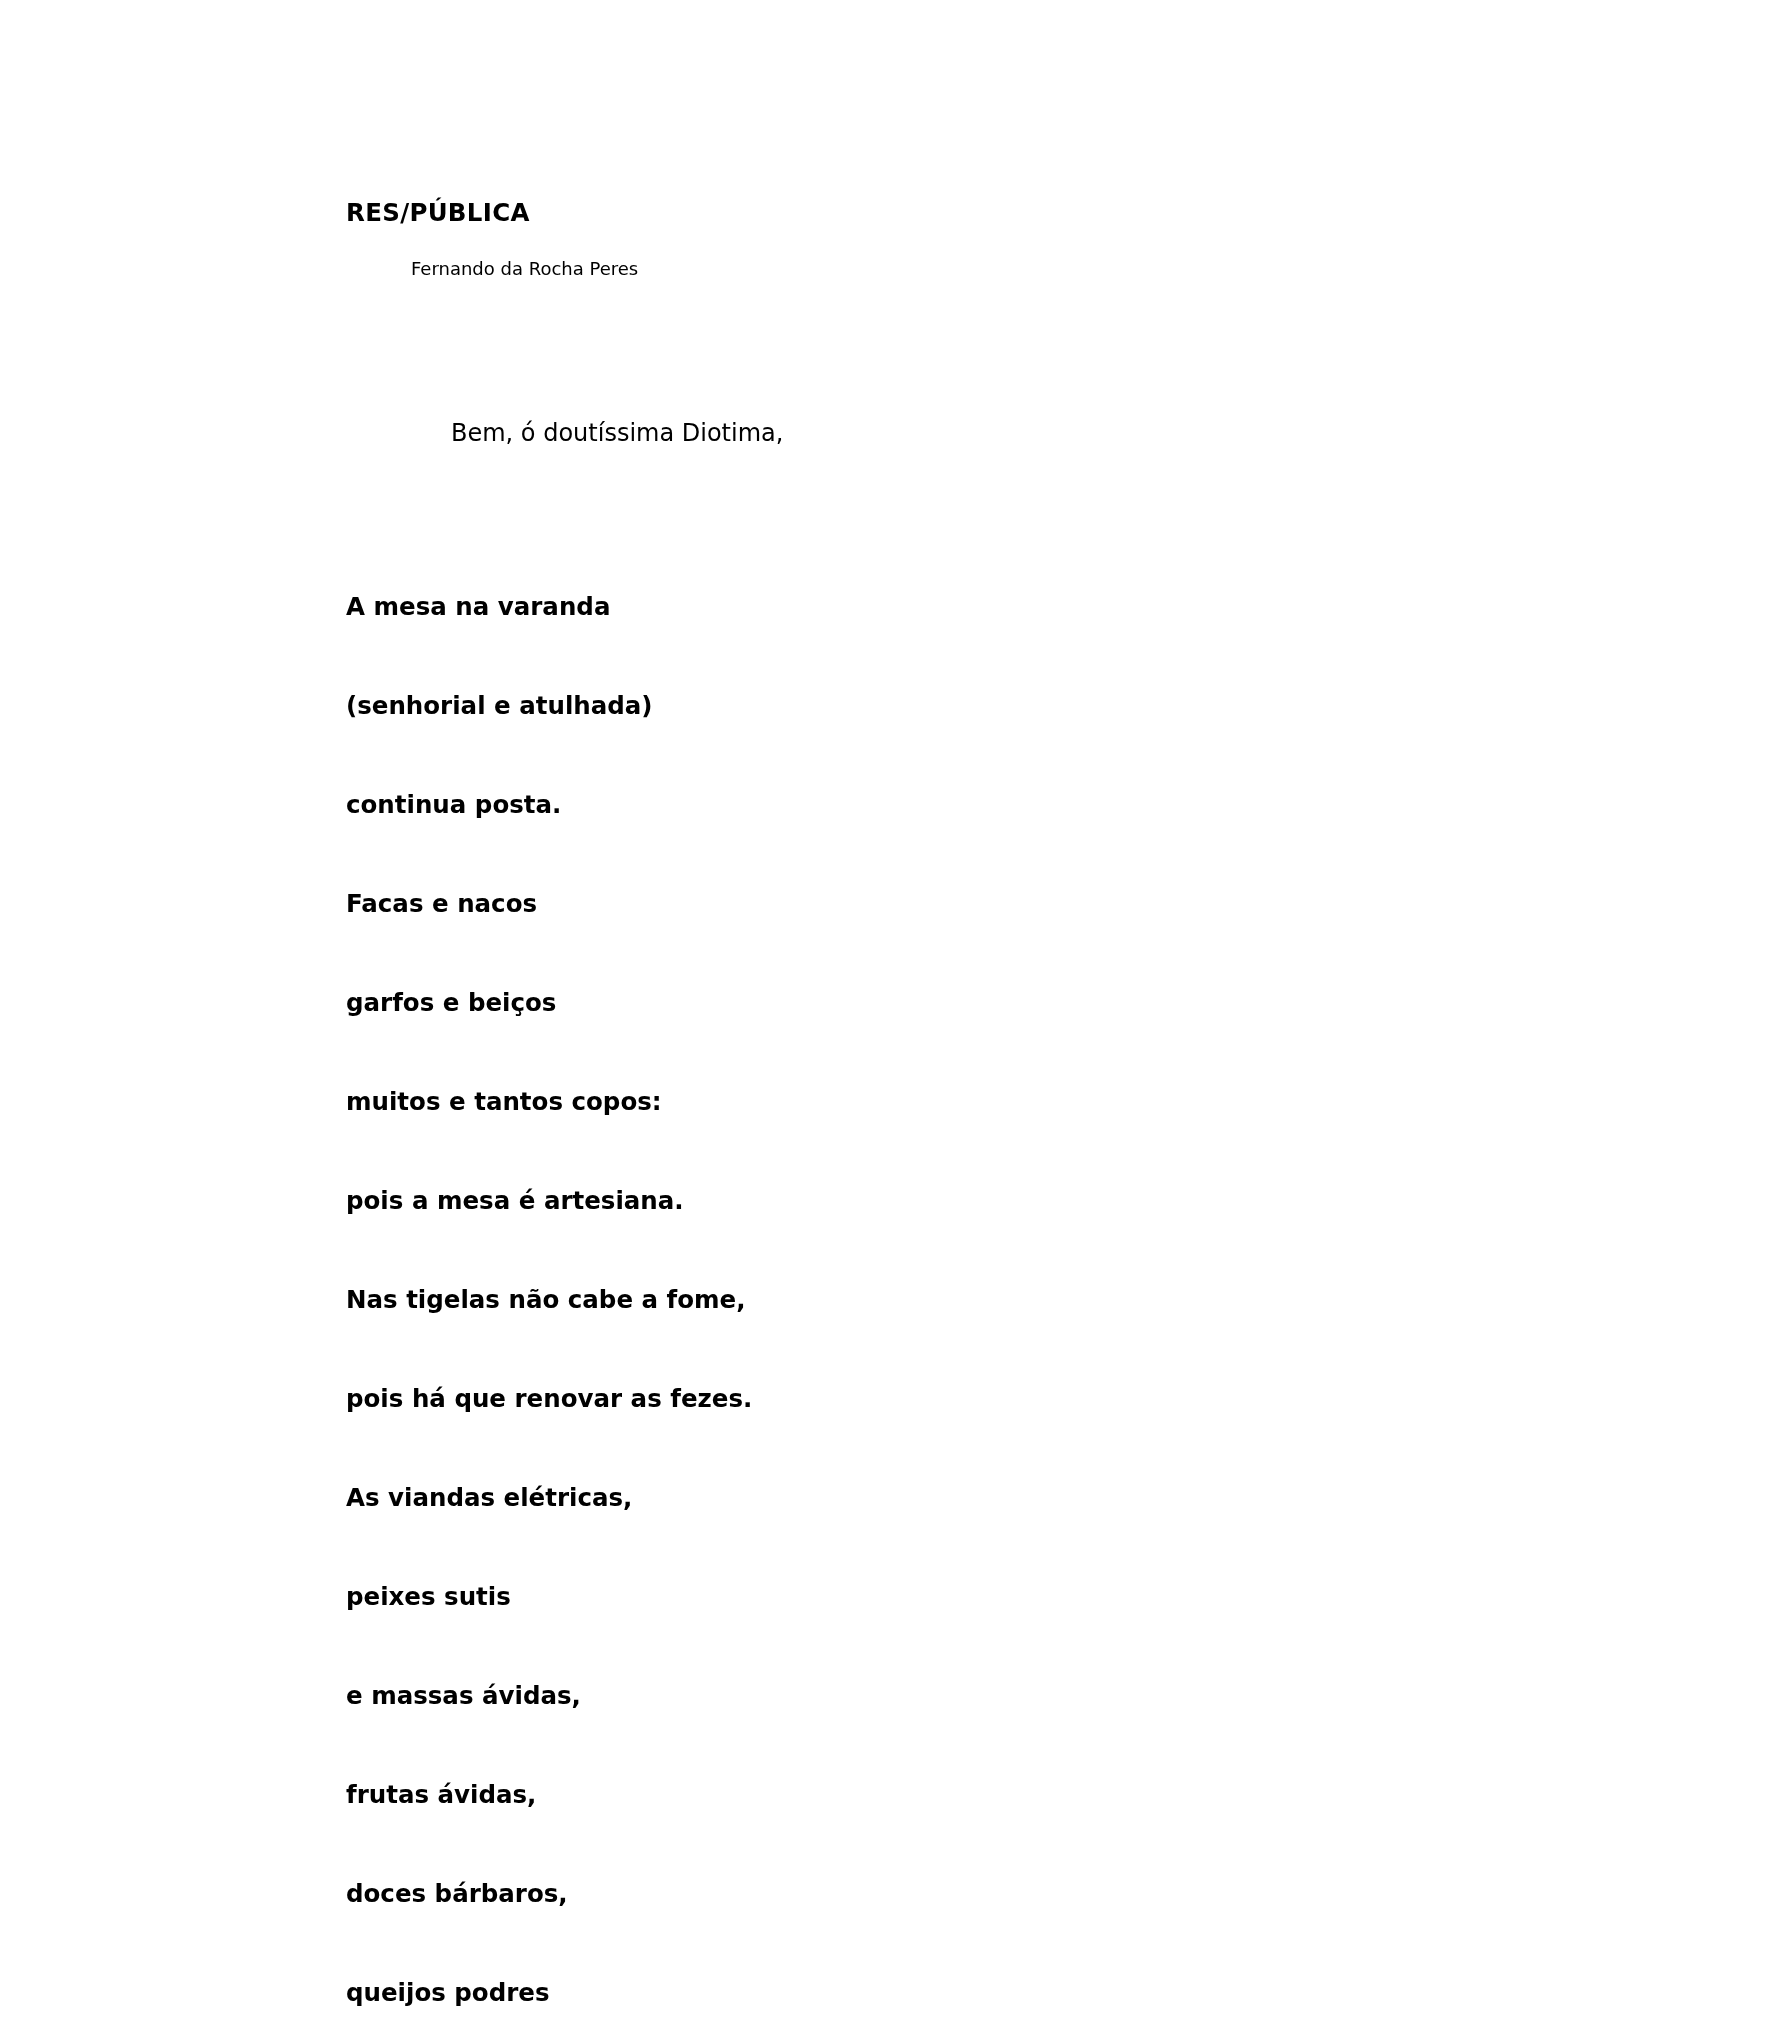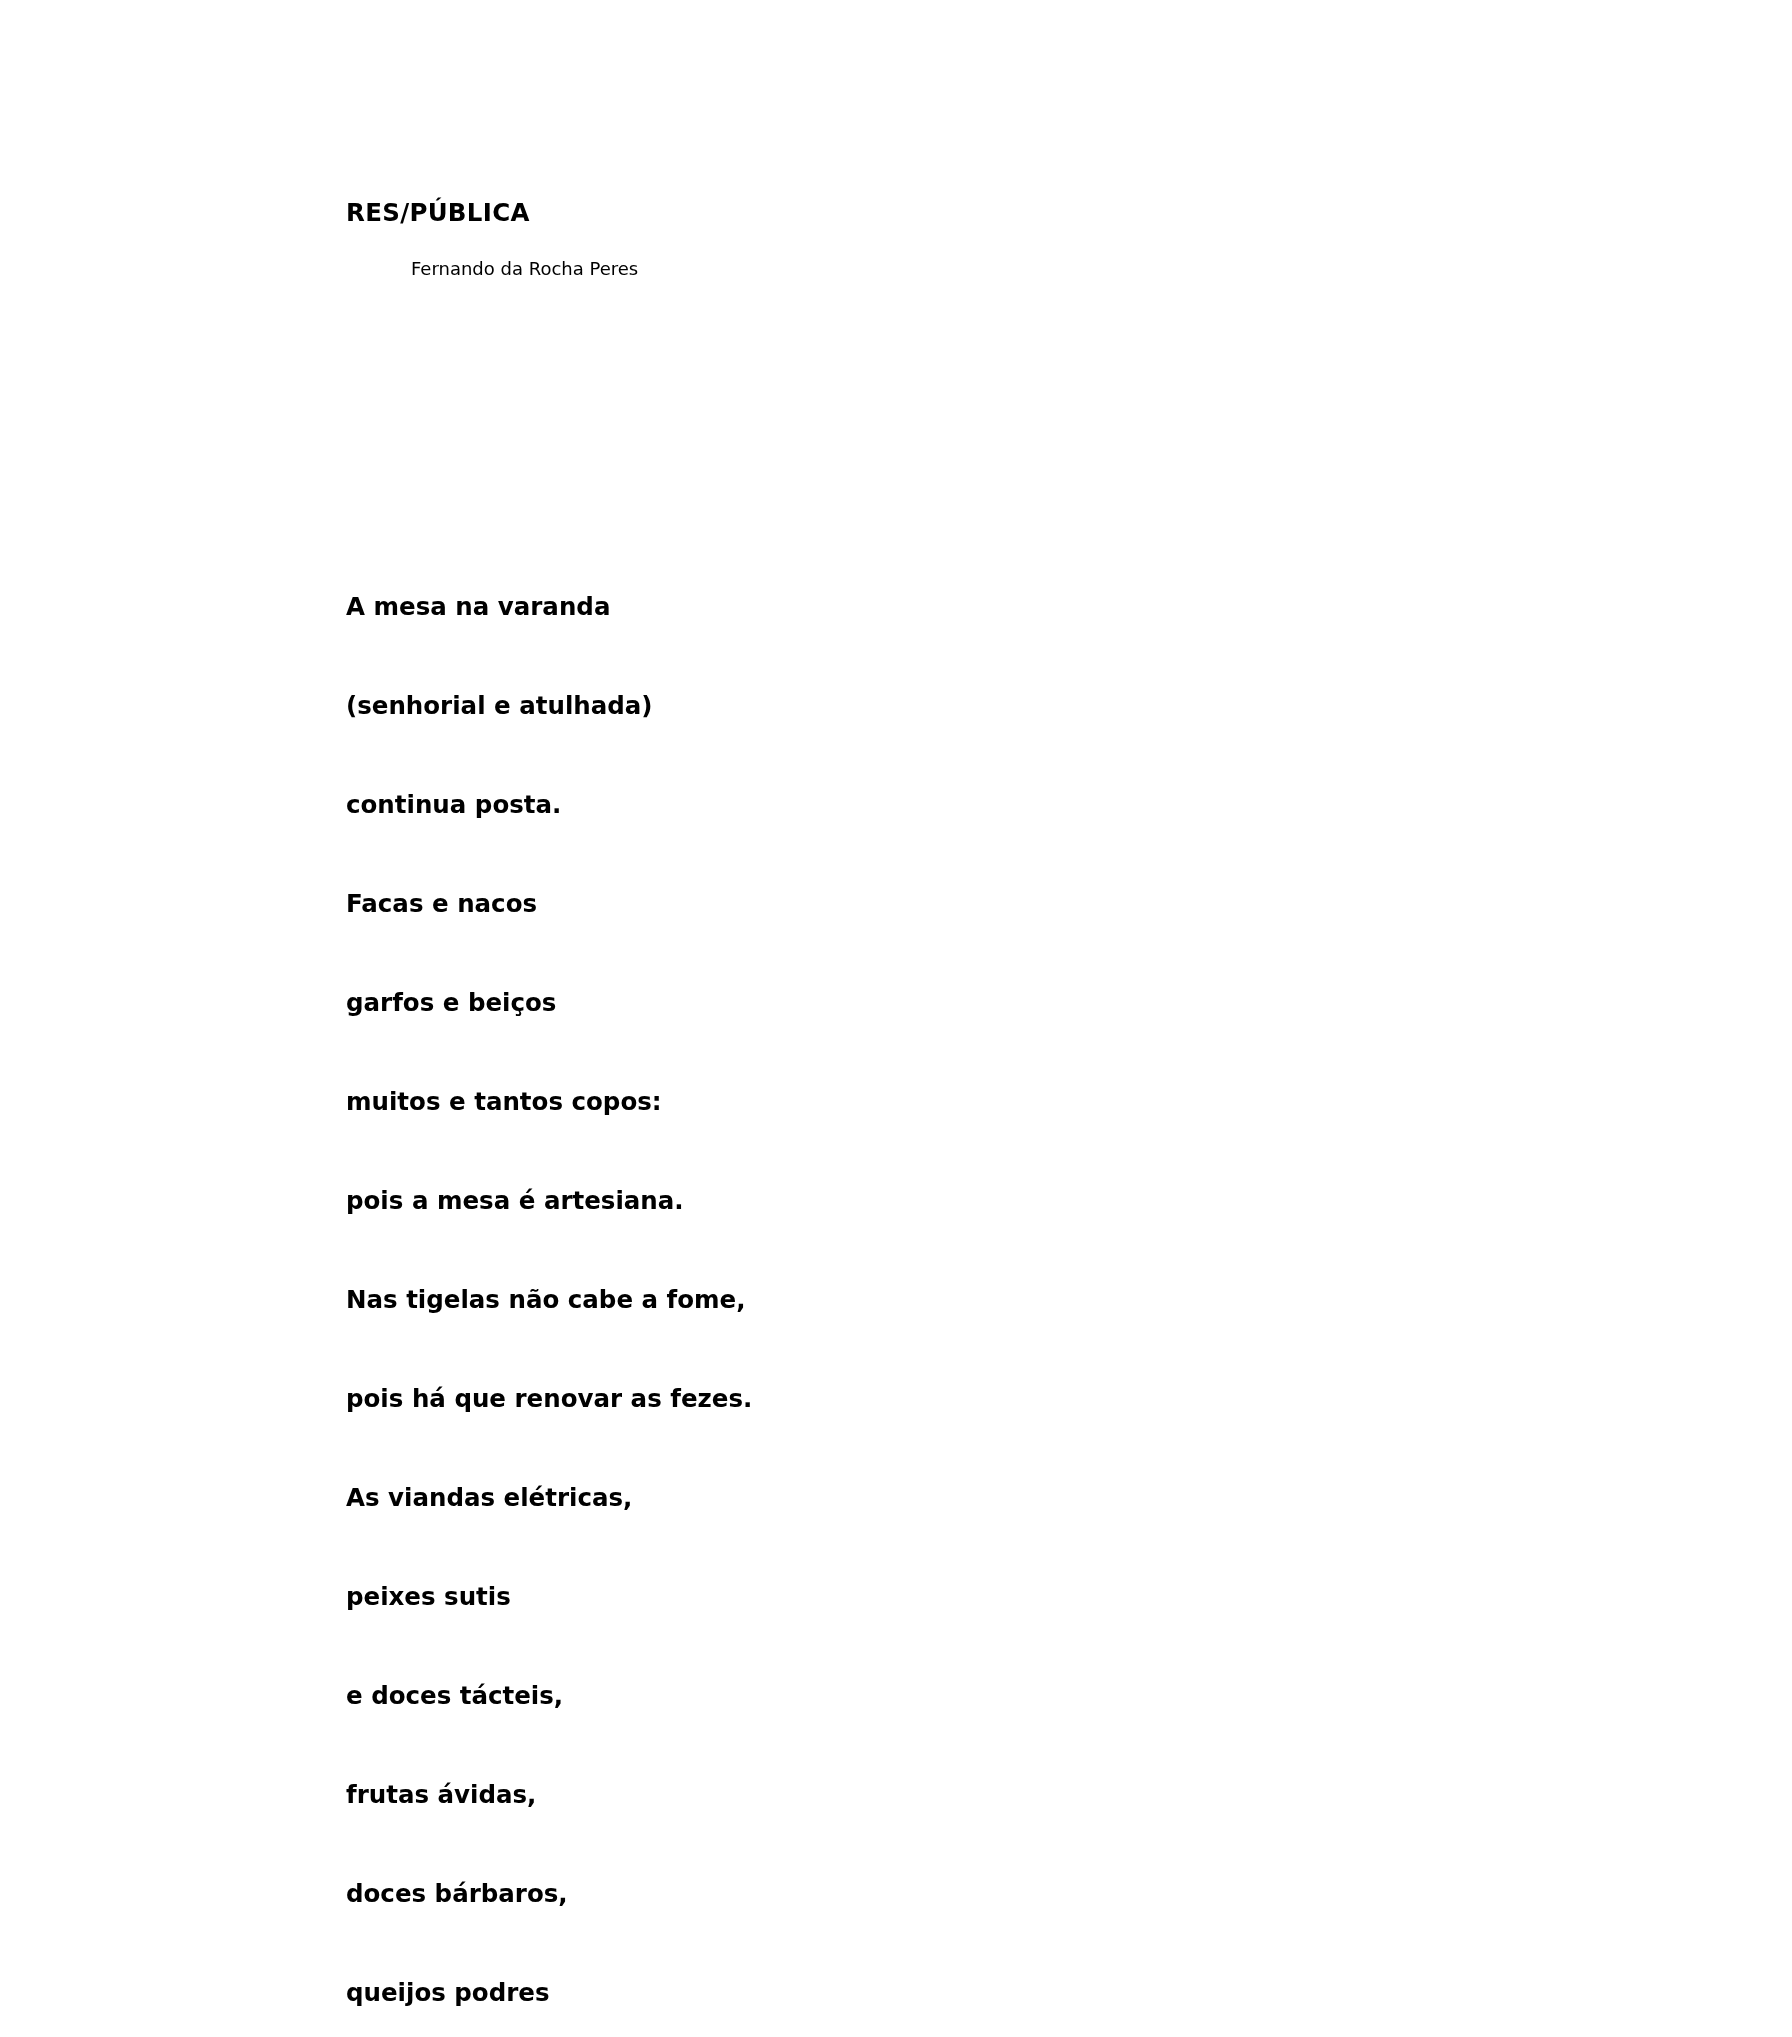--- a/index.html
+++ b/index.html
@@ -69,35 +69,36 @@
 </head>
 <body>
 
 <div class="page">
 
   <h1 class="doc-title">RES/PÚBLICA</h1>
 
   <div class="author">Fernando da Rocha Peres</div>
 
   <blockquote class="epigraph">
+    <span class="ep-line">Bem, ó doutíssima Diotima,</span>
   </blockquote>
 
   <div class="poem">
     <span class="verse">A mesa na varanda</span>
     <span class="verse">(senhorial e atulhada)</span>
     <span class="verse">continua posta.</span>
     <span class="verse">Facas e nacos</span>
     <span class="verse">garfos e beiços</span>
     <span class="verse">muitos e tantos copos:</span>
     <span class="verse">pois a mesa é artesiana.</span>
     <span class="verse">Nas tigelas não cabe a fome,</span>
     <span class="verse">pois há que renovar as fezes.</span>
     <span class="verse">As viandas elétricas,</span>
     <span class="verse">peixes sutis</span>
-    <span class="verse">e doces tácteis,</span>
+    <span class="verse">e massas ávidas,</span>
     <span class="verse">frutas ávidas,</span>
     <span class="verse">doces bárbaros,</span>
     <span class="verse">queijos podres</span>
     
     
     
     
     
     
     

